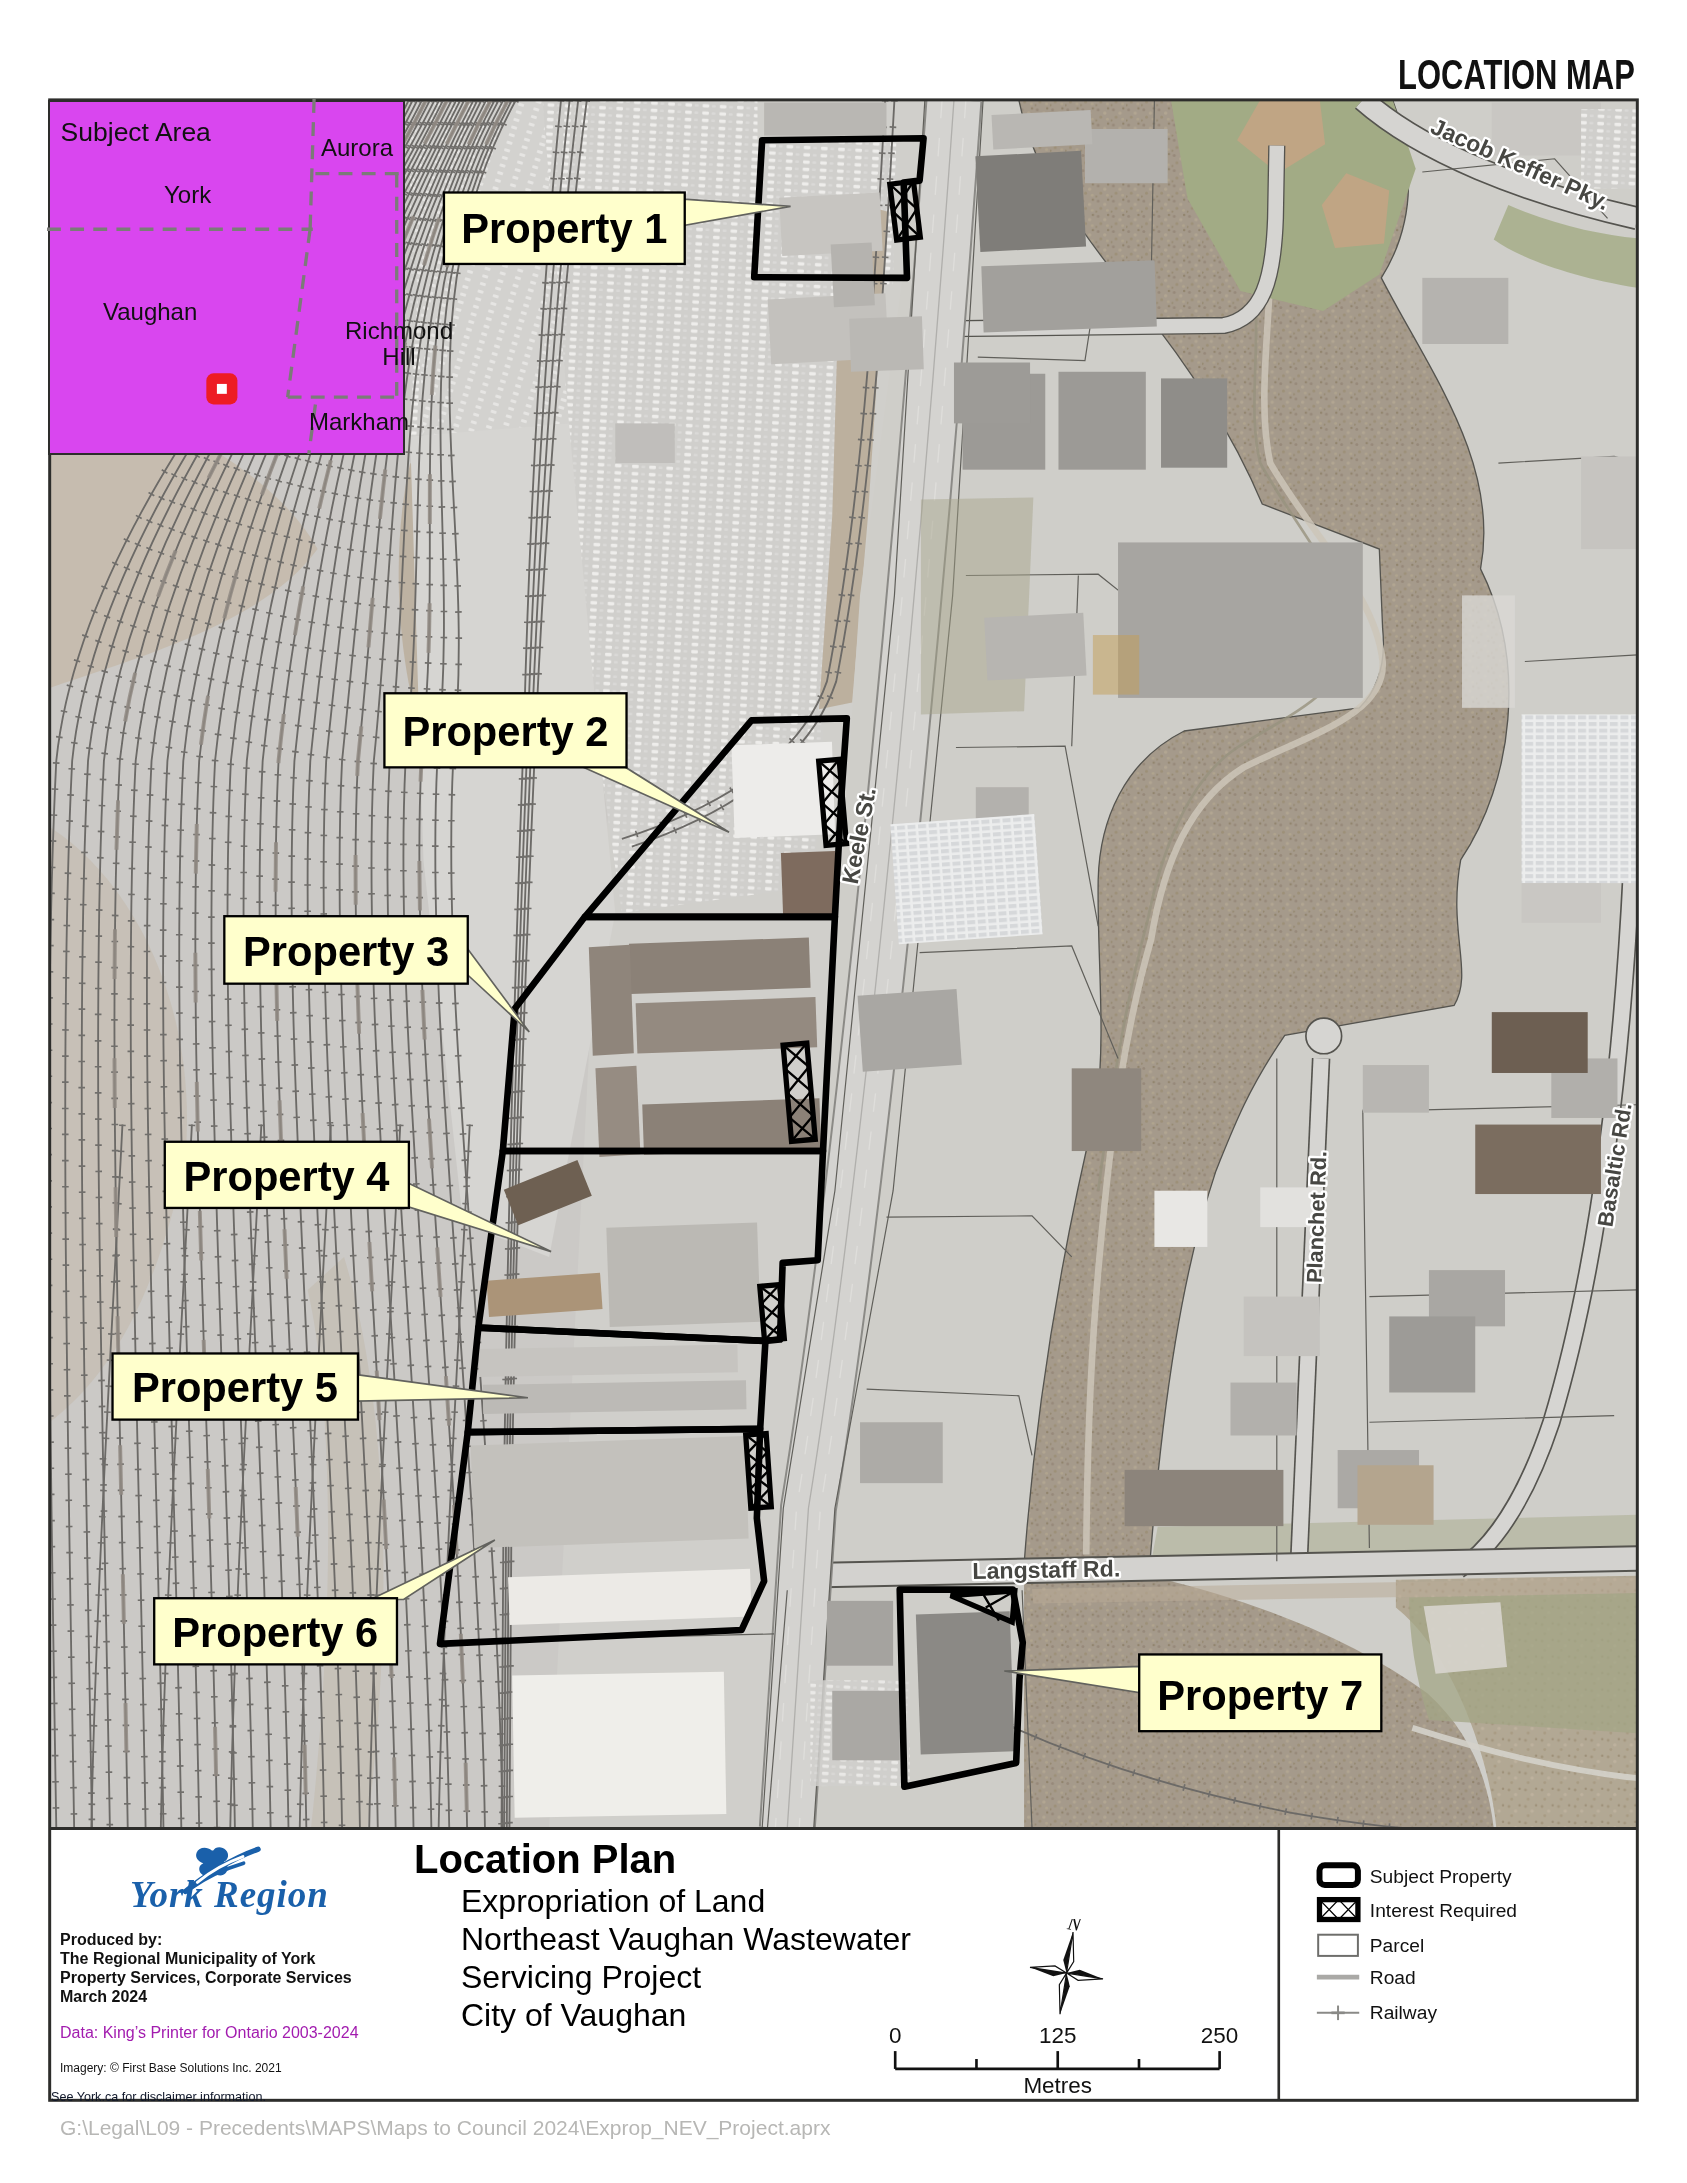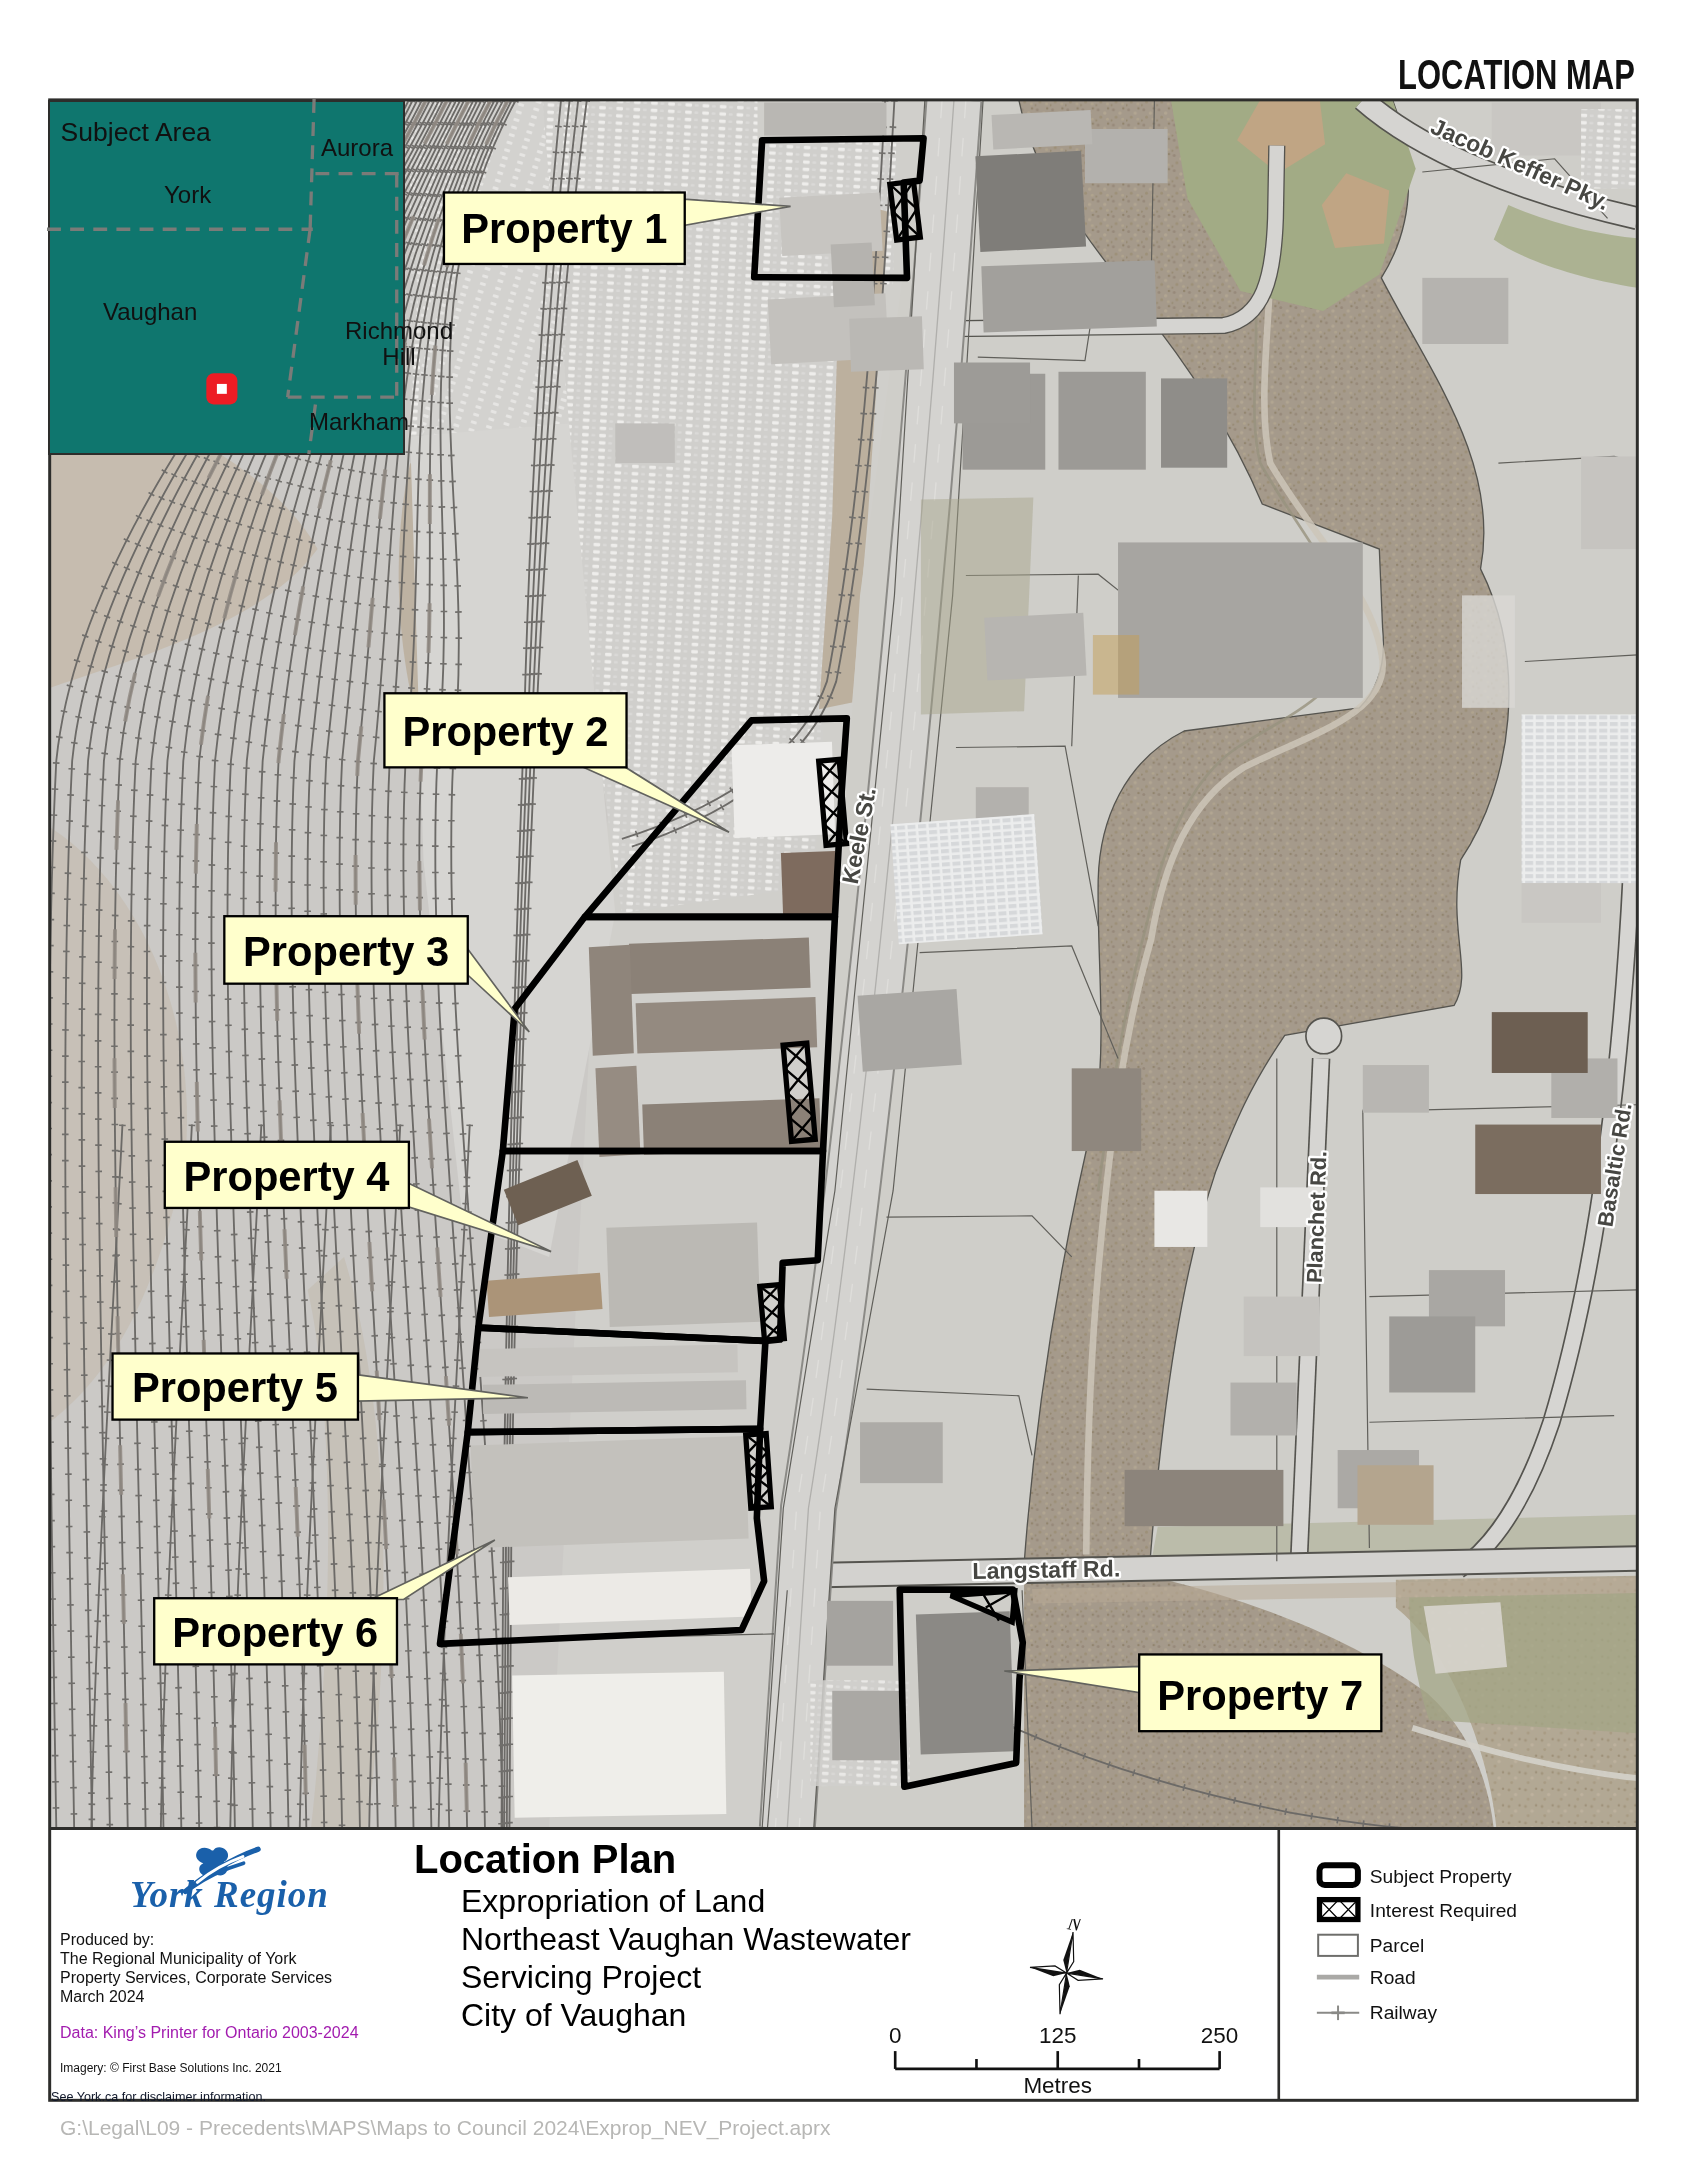--- a/index.html
+++ b/index.html
@@ -406,21 +406,21 @@
       <text class="callout-txt" x="1905" y="2585">Property 7</text>
     </g>
 
 <rect x="75" y="151" width="2400" height="3024" fill="none" stroke="#2d2d2b" stroke-width="4.5"></rect>
 
 <line x1="75" y1="2764" x2="2475" y2="2764" stroke="#2d2d2b" stroke-width="4.5"></line>
 
 <line x1="1933" y1="2764" x2="1933" y2="3175" stroke="#2d2d2b" stroke-width="4"></line>
 </svg>
 
-<div style="position:absolute;left:48px;top:100px;width:357px;height:355px;background:#0f766e;border:2.6px solid #2d2d2b;box-sizing:border-box;">
+<div style="position:absolute;left:48px;top:100px;width:357px;height:355px;background:#d946ef;border:2.6px solid #2d2d2b;box-sizing:border-box;">
 <svg width="357" height="355" viewBox="0 0 540 537" style="position:absolute;left:-2.6px;top:-2.6px;">
 <g fill="none" stroke="#7b7b78" stroke-width="5" stroke-dasharray="21 14">
 
 <path d="M0,197 L402,197"></path>
 
 <path d="M404,0 L398,197"></path>
 
 <path d="M406,113 L540,113"></path>
 
 <path d="M398,197 L364,451"></path>
@@ -454,21 +454,21 @@
 <path d="M90,84 C115,62 160,34 200,20" stroke-width="8"></path>
 <path d="M100,78 C122,62 148,50 178,41" stroke-width="5.5"></path>
 </g>
 <g fill="#1a60aa">
 <path d="M130,22 C122,15 110,17 107,25 C104,32 109,39 117,41 C110,44 109,52 114,57 C120,63 130,60 133,54 C136,60 146,62 151,56 C156,50 154,42 148,39 C155,36 157,27 151,21 C145,15 135,16 132,22 Z"></path>
 </g>
 <path d="M108,70 C126,55 152,40 177,31" fill="none" stroke="#ffffff" stroke-width="4.5" stroke-linecap="round"></path>
 <text x="6" y="107" font-family="'Liberation Serif',serif" font-style="italic" font-weight="bold" font-size="56" letter-spacing="1.5" fill="#1a60aa">York Region</text>
 </svg>
 
-<div style="position:absolute;left:60px;top:1930px;font-size:16px;line-height:19px;color:#111;">Produced by:<br>The Regional Municipality of York<br>Property Services, Corporate Services<br>March 2024</div>
+<div style="position:absolute;left:60px;top:1930px;font-size:16px;line-height:19px;color:#111;font-weight:bold;">Produced by:<br>The Regional Municipality of York<br>Property Services, Corporate Services<br>March 2024</div>
 
 <div style="position:absolute;left:60px;top:2024px;font-size:16px;color:#a21caf;">Data: King’s Printer for Ontario 2003-2024</div>
 
 <div style="position:absolute;left:60px;top:2061px;font-size:12px;color:#111;">Imagery: © First Base Solutions Inc. 2021</div>
 
 <div style="position:absolute;left:51px;top:2082px;font-size:12.6px;color:#0f172a;margin-top:8px;">See York.ca for disclaimer information.</div>
 
 <div style="position:absolute;left:414px;top:1837px;font-size:40px;font-weight:bold;color:#000;">Location Plan</div>
 <div style="position:absolute;left:414px;top:1882px;font-size:32px;color:#000;line-height:38px;margin-left:47px;">Expropriation of Land<br>Northeast Vaughan Wastewater<br>Servicing Project<br>City of Vaughan</div>
 

